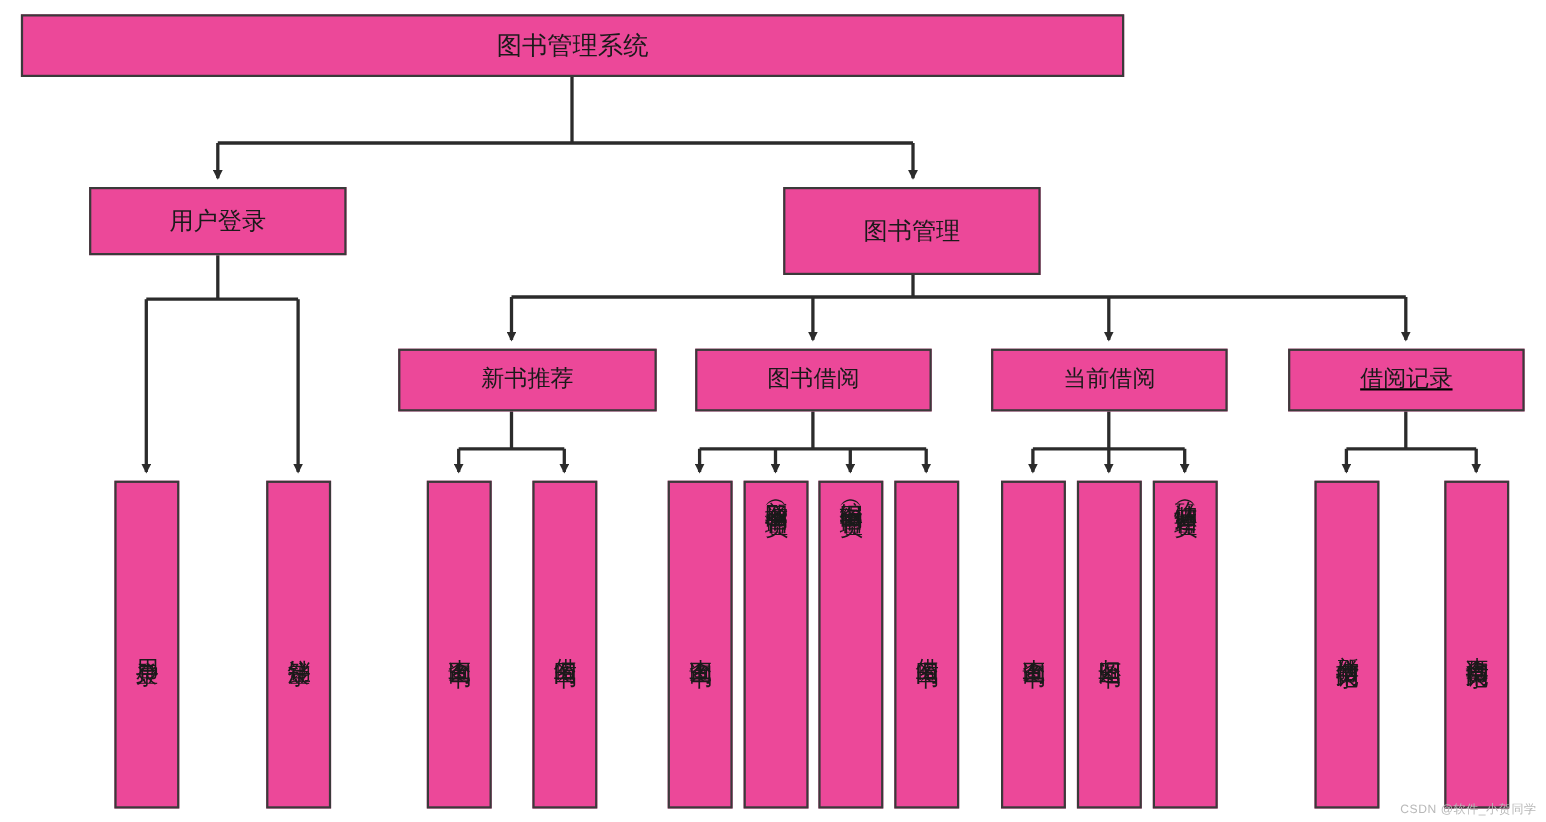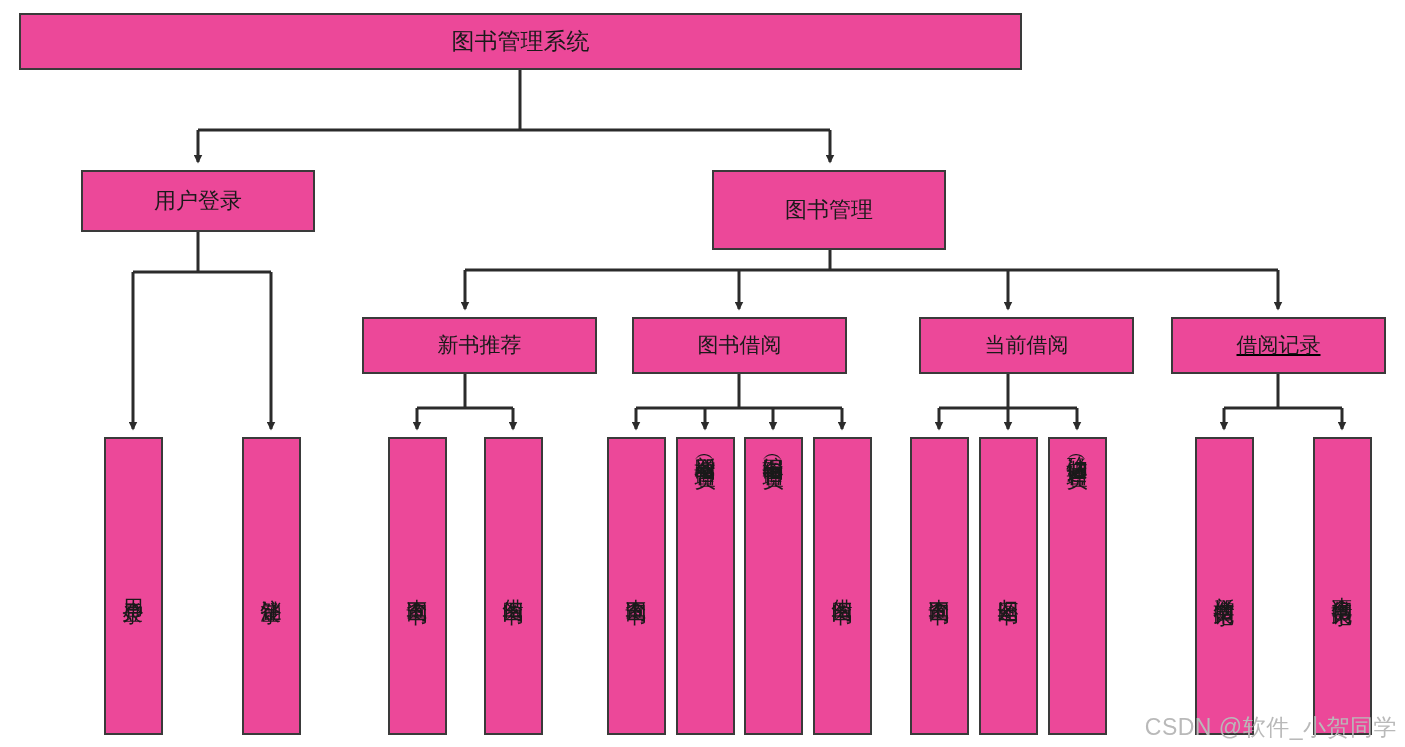--- a/index.html
+++ b/index.html
@@ -55,21 +55,21 @@
     letter-spacing: 2px;
     line-height: 1;
     white-space: nowrap;
   }
   .node-leaf.center-v { align-items: center; }
   .node-leaf.top-v { align-items: flex-start; }
   .watermark {
     position: absolute;
     right: 8px;
     bottom: 4px;
-    font-size: 23px;
+    font-size: 11px;
     color: #b9b9b9;
     white-space: nowrap;
     letter-spacing: 0.5px;
   }
 </style>
 </head>
 <body>
 
 <div id="diagram-root">
 
@@ -136,21 +136,21 @@
   </div>
 
   <div class="node-box node-l3" style="left:362px; top:317px; width:235px; height:57px;">
     <span class="node-label">新书推荐</span>
   </div>
 
   <div class="node-box node-l3" style="left:632px; top:317px; width:215px; height:57px;">
     <span class="node-label">图书借阅</span>
   </div>
 
-  <div class="node-box node-l3" style="left:901px; top:317px; width:215px; height:57px;margin-left:18px;">
+  <div class="node-box node-l3" style="left:901px; top:317px; width:215px; height:57px;">
     <span class="node-label">当前借阅</span>
   </div>
 
   <div class="node-box node-l3" style="left:1171px; top:317px; width:215px; height:57px;text-decoration:underline;">
     <span class="node-label">借阅记录</span>
   </div>
 
   <div class="node-box node-leaf center-v" style="left:104px; top:437px; width:59px; height:298px;">
     <span class="node-label">用户登录</span>
   </div>

